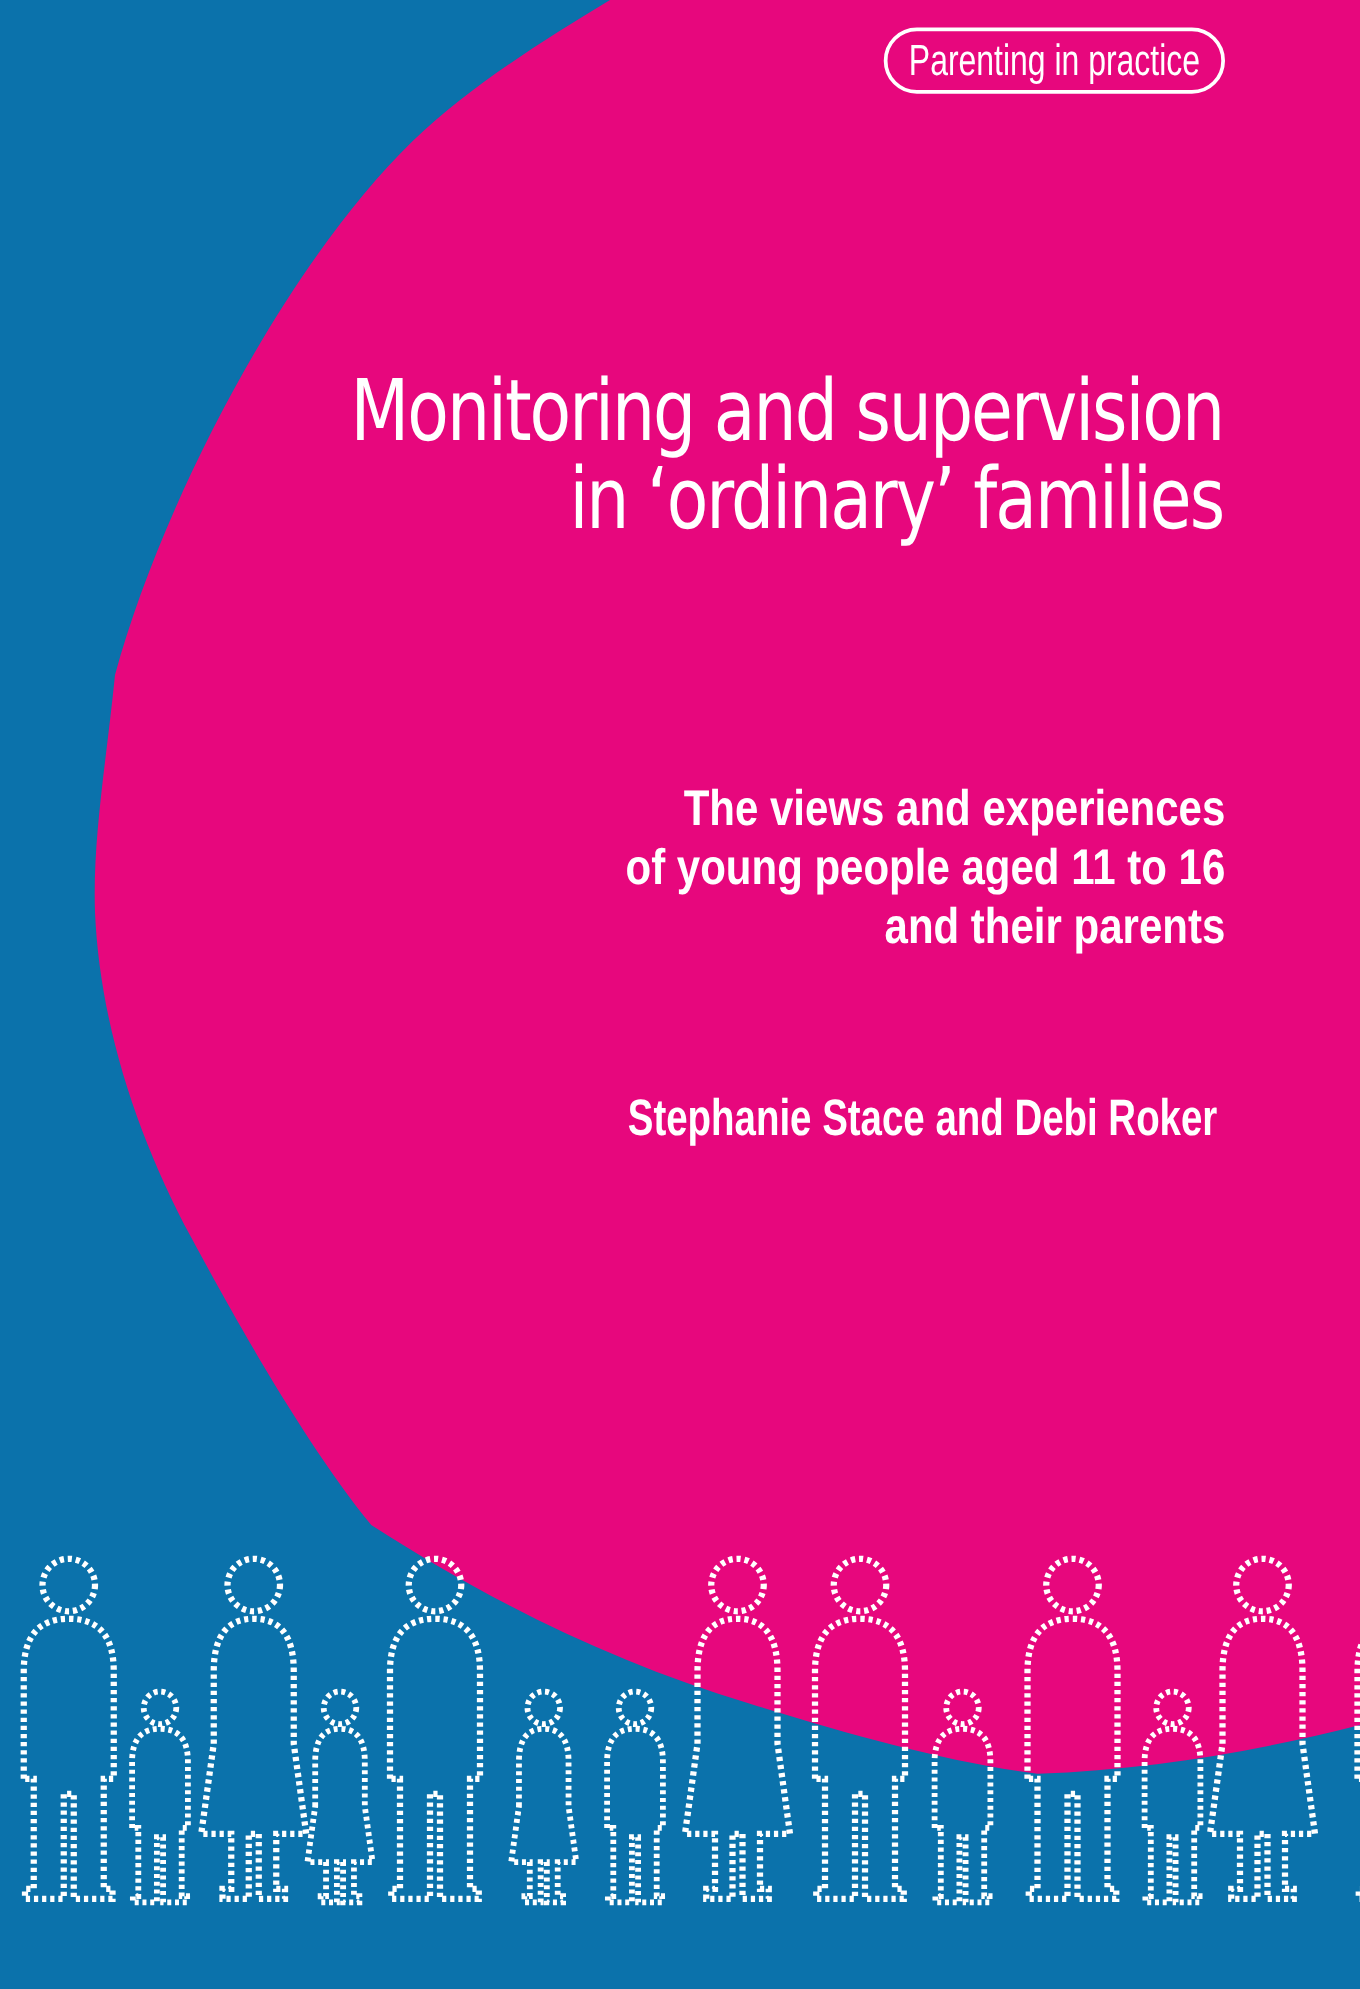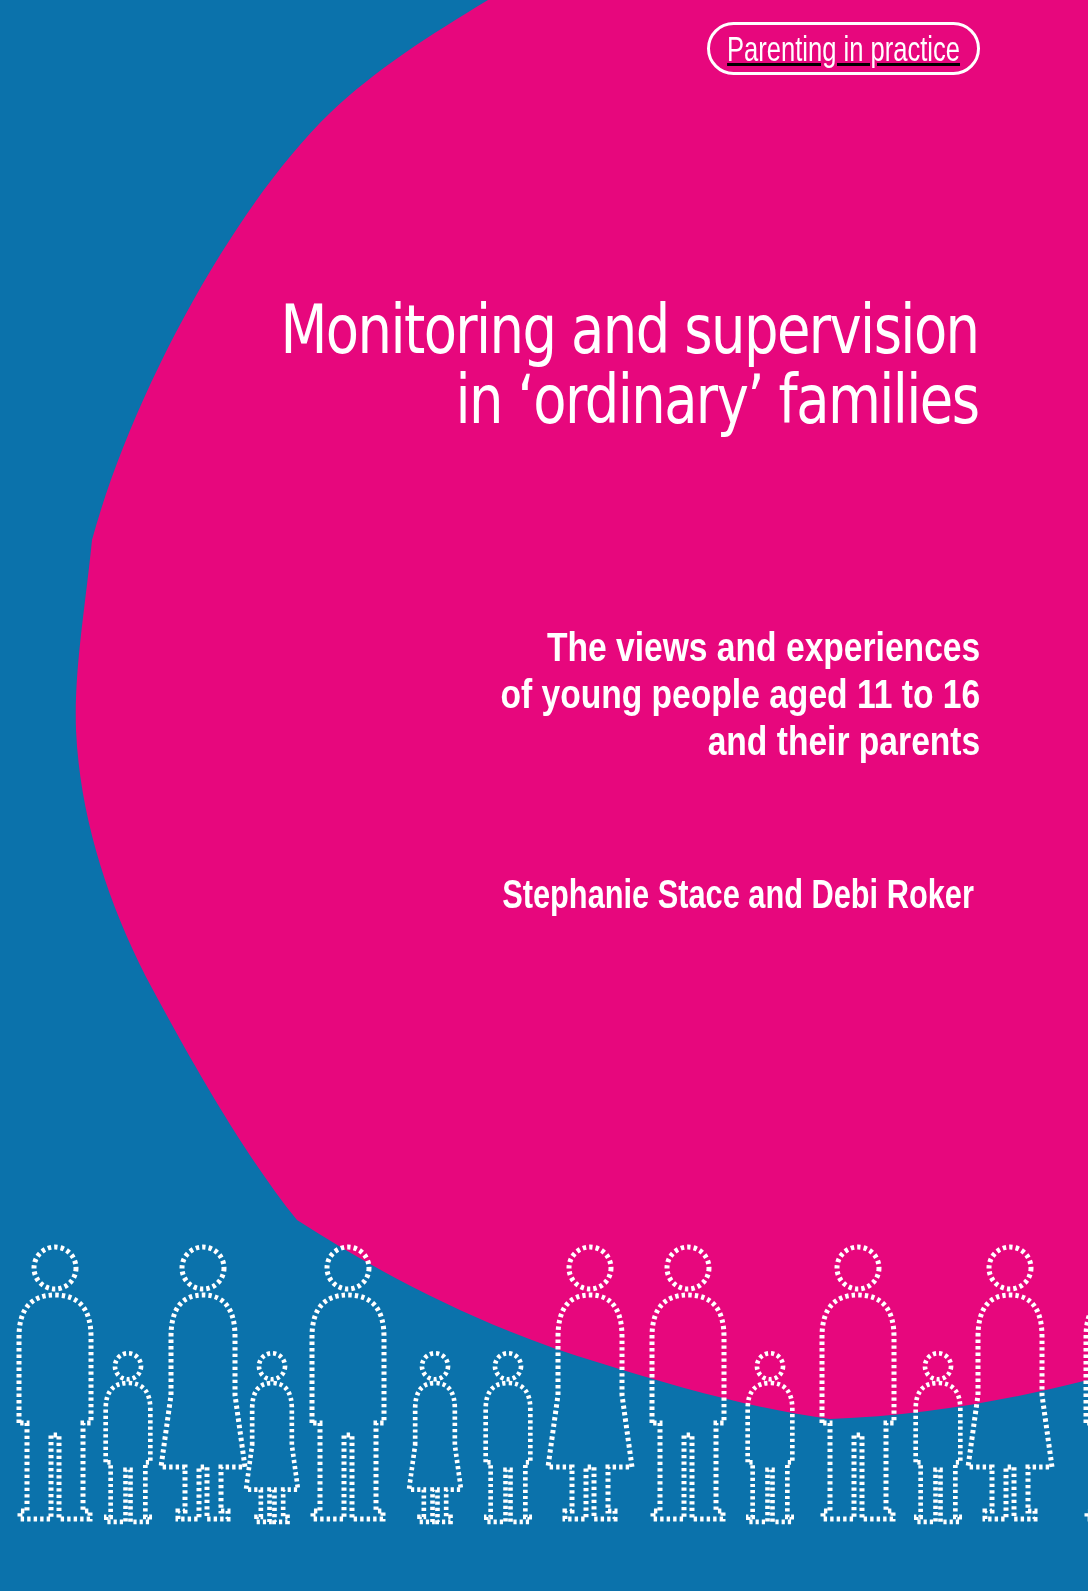--- a/index.html
+++ b/index.html
@@ -27,21 +27,21 @@
   }
   .fig.adult{ stroke-width:5; stroke-dasharray:3.4 3.1; }
   .fig.child{ stroke-width:7.5; stroke-dasharray:5.2 4.8; }
 
   .series-badge{
     position:absolute;
     left:707px; top:22px;
     width:273px; height:53px;
     border:3px solid var(--text);
     border-radius:28px;
-    display:flex; align-items:center; justify-content:center;text-decoration:underline;
+    display:flex; align-items:center; justify-content:center;
   }
   .series-badge .badge-text{
     color:var(--text);
     font-size:35px;
     font-weight:400;
     white-space:nowrap;
     display:inline-block;
     transform:scaleX(0.73);
     transform-origin:50% 50%;
   }

